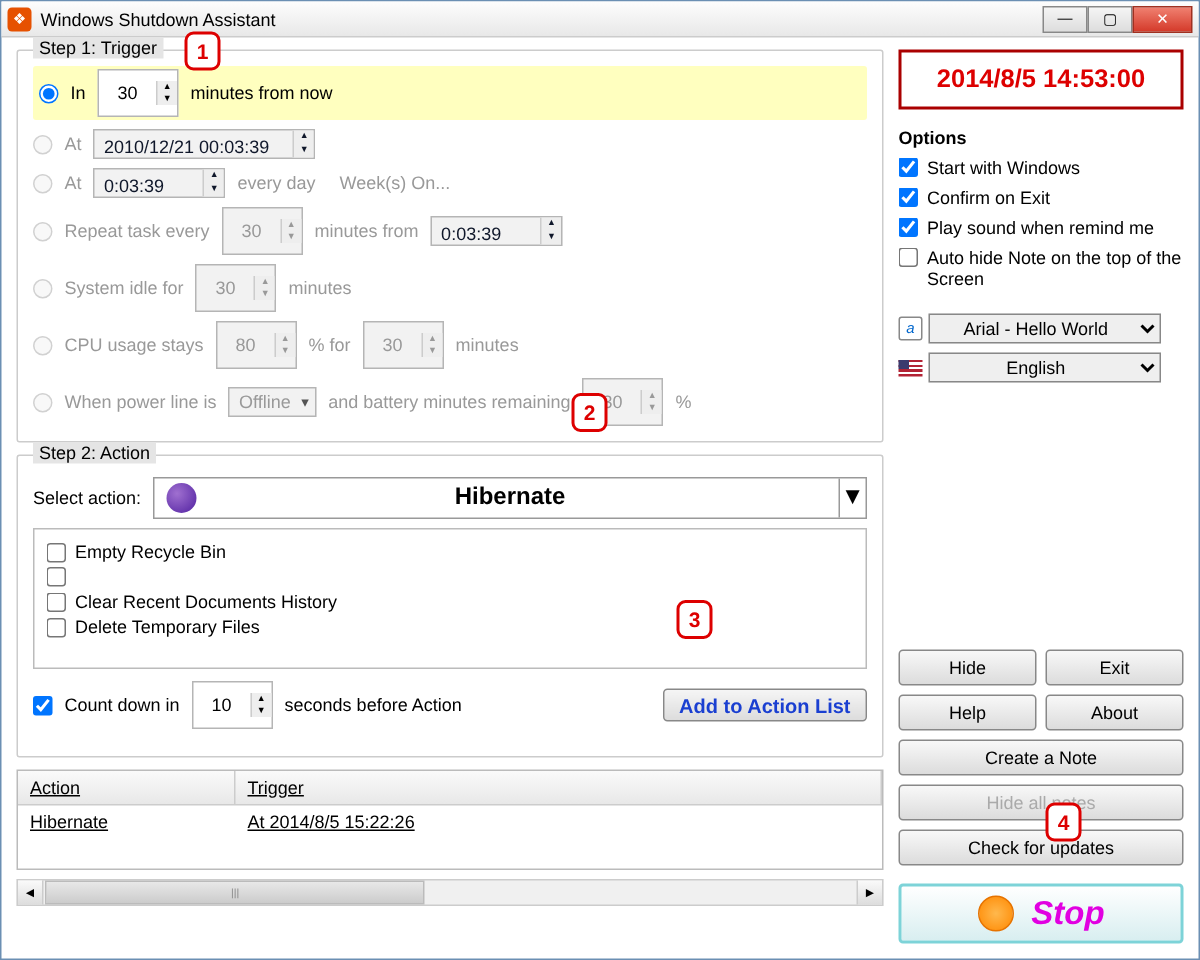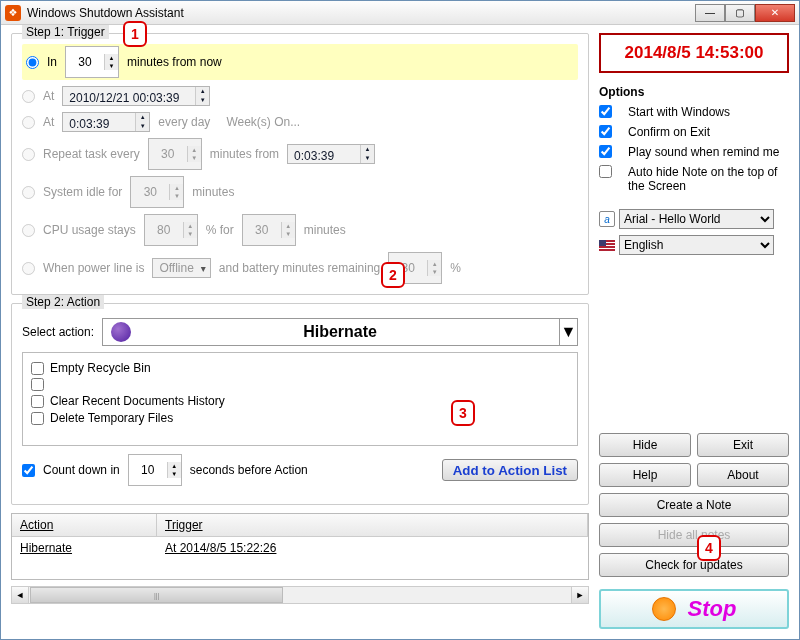--- a/index.html
+++ b/index.html
@@ -27,26 +27,26 @@
 .spin .arrows { width: 14px; display: flex; flex-direction: column; }
 .spin .arrows span { font-size: 6px; line-height: 8px; text-align: center; background: #eee; border-left: 1px solid #ccc; }
 .datetime { border: 1px solid #b5b5b5; background: #f2f2f2; height: 20px; padding: 0 18px 0 6px; display: inline-flex; align-items: flex-end; position: relative; color: #0f172a; min-width: 148px;}
 .datetime .arrows { position: absolute; right: 0; top: 0; width: 14px; display: flex; flex-direction: column; }
 .datetime .arrows span { font-size: 6px; line-height: 9px; text-align: center; background: #eee; border-left: 1px solid #ccc; }
 .combo { border: 1px solid #b5b5b5; background: #f2f2f2; height: 20px; padding: 0 16px 0 6px; display: inline-flex; align-items: center; position: relative; font-size:12px;}
 .combo::after { content: "▾"; position: absolute; right: 4px; font-size: 10px; color: #555; }
 .clockbox { border: 2px solid #a00; color: #d00; font-weight: bold; font-size: 17px; text-align: center; padding: 8px 4px; margin-bottom: 12px; }
 .opts { margin-bottom: 10px; }
 .opts .ohd { font-weight: bold; margin-bottom: 6px; }
-.opts label { display: flex; align-items: flex-start; gap: 16px; margin-bottom: 6px; line-height: 14px; }
+.opts label { display: flex; align-items: flex-start; gap: 6px; margin-bottom: 6px; line-height: 14px; }
 .fontrow, .langrow { display: flex; align-items: center; gap: 4px; margin-bottom: 6px; }
 .fontrow .ficon { width: 16px; height: 16px; border: 1px solid #888; border-radius: 2px; display:flex; align-items:center; justify-content:center; font-style: italic; font-size:10px; color:#06c;}
 .flag { width: 16px; height: 11px; background: linear-gradient(#b22234 14%, #fff 14% 28%, #b22234 28% 42%, #fff 42% 57%, #b22234 57% 71%, #fff 71% 85%, #b22234 85%); position: relative; }
 .flag::before { content:""; position:absolute; left:0; top:0; width:7px; height:6px; background:#3c3b6e;}
-select.lang, select.font { width: 155px; height: 20px; border: 1px solid #888; font-size: 12px; }
+select.lang, select.font { width: 155px; height: 20px; border: 1px solid #888; font-size: 12px; text-align: center; }
 .btn { height: 24px; border: 1px solid #888; background: linear-gradient(#f8f8f8,#dcdcdc); border-radius: 3px; font-size: 12px; cursor: pointer; }
 .btn:disabled { color: #aaa; }
 .btngrid { display: grid; grid-template-columns: 1fr 1fr; gap: 6px; margin-top: auto; margin-bottom: 6px; }
 .btngrid .full { grid-column: 1 / -1; }
 .stopbtn { height: 40px; border: 2px solid #7dd3d8; background: linear-gradient(#ffffff,#d8eef0); border-radius: 3px; display: flex; align-items: center; justify-content: center; gap: 12px; cursor: pointer; margin-top: 6px;}
 .stopbtn .sicon { width: 24px; height: 24px; border-radius: 50%; background: radial-gradient(#ffb84d,#ff8800); border: 1px solid #e67300; }
 .stopbtn .stxt { font-size: 22px; font-weight: bold; font-style: italic; color: #e100e1; }
 .actionselect { display: flex; align-items: center; gap: 8px; margin: 4px 0 6px 0; }
 .actionselect .label { }
 .actionselect .sel { flex: 1; height: 28px; border: 1px solid #999; display: flex; align-items: center; position: relative; font-size: 16px; font-weight: bold; justify-content: center; }

